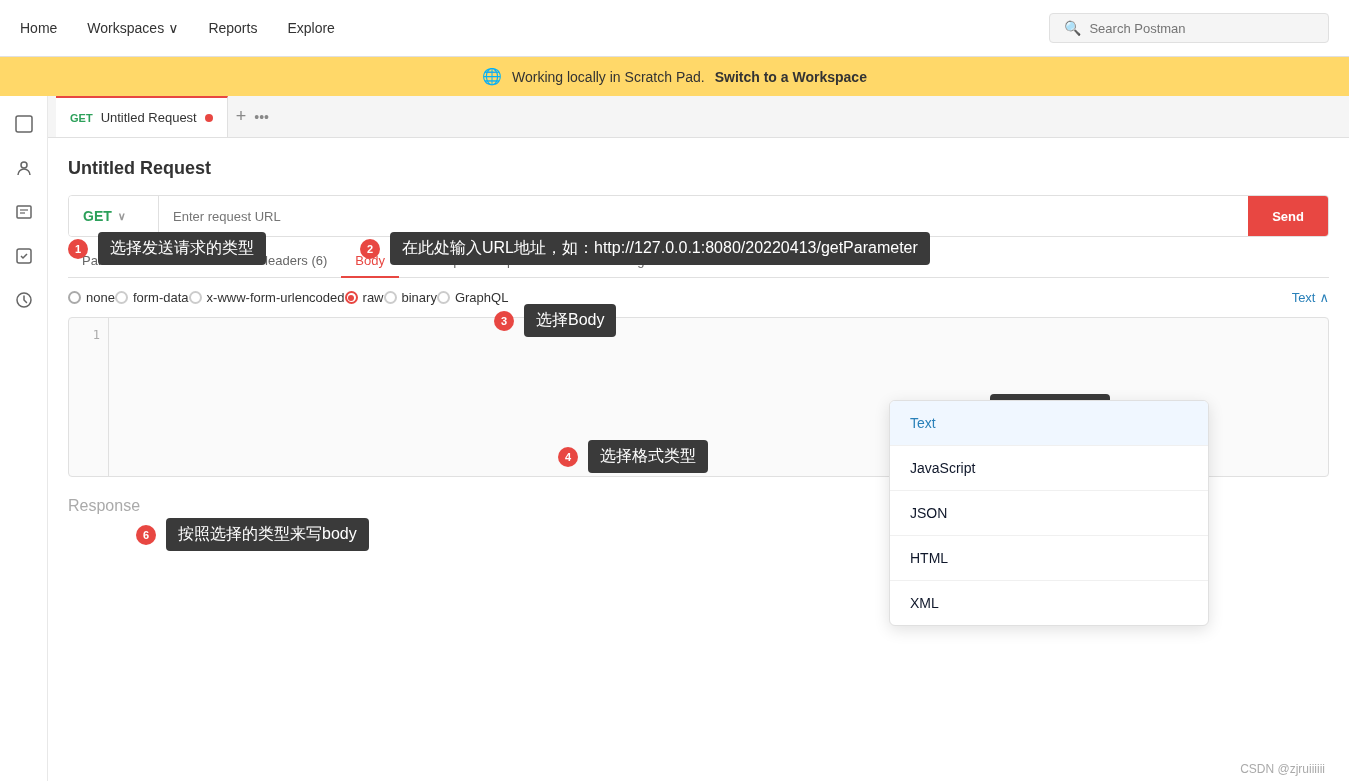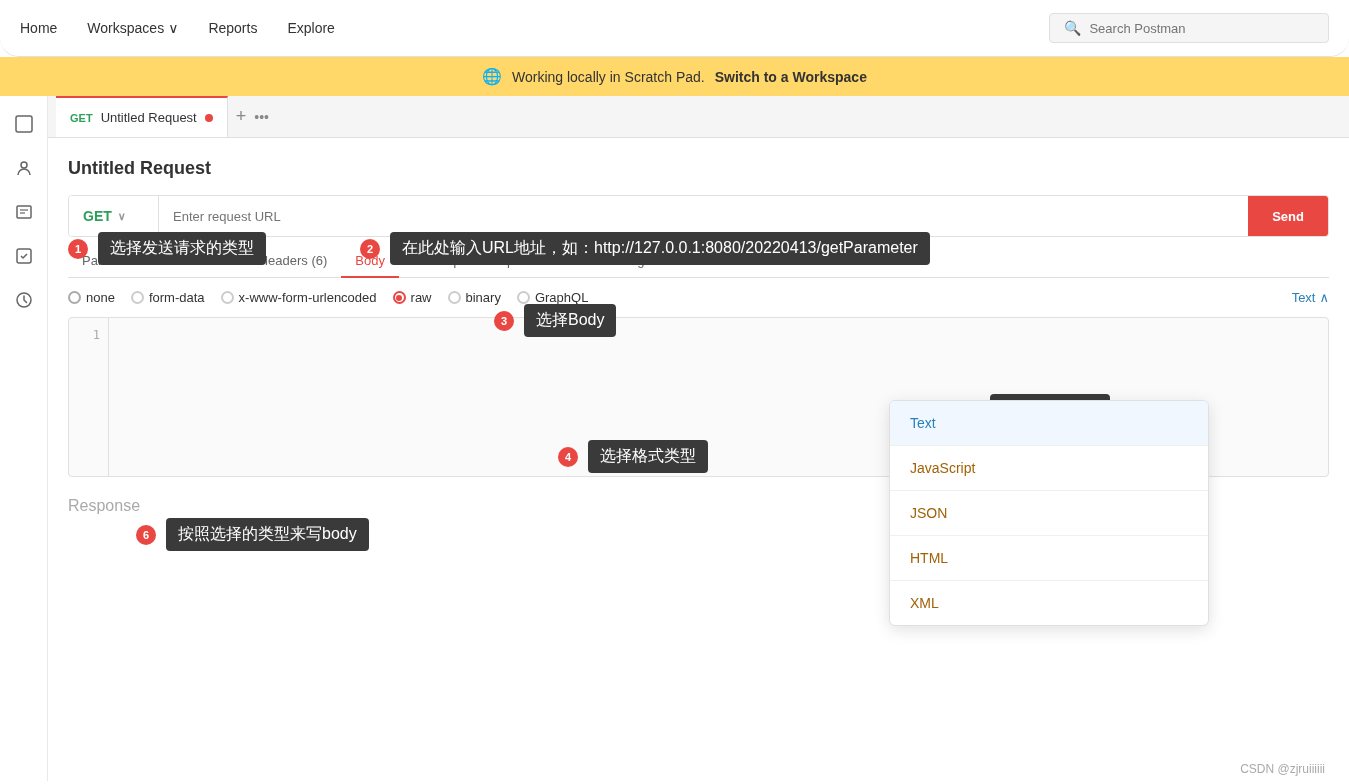--- a/index.html
+++ b/index.html
@@ -1,21 +1,21 @@
 <!DOCTYPE html>
 <html><head>
   <meta charset="utf-8">
   <style>
     * { margin: 0; padding: 0; box-sizing: border-box; }
     body { font-family: -apple-system, BlinkMacSystemFont, 'Segoe UI', sans-serif; font-size: 13px; background: #fff; width: 1349px; height: 784px; overflow: hidden; }
 
     
     .top-nav {
       display: flex; align-items: center; height: 57px; background: #fff;
-      border-bottom: 1px solid #e0e0e0; padding: 0 20px; gap: 30px; border-radius: 19px;
+      border-bottom: 1px solid #e0e0e0; padding: 0 20px; gap: 30px;
     }
     .nav-item { font-size: 14px; color: #333; cursor: pointer; padding: 4px 0; }
     .nav-workspaces { display: flex; align-items: flex-end; gap: 4px; }
     .search-bar {
       margin-left: auto; display: flex; align-items: center;
       background: #f5f5f5; border: 1px solid #e0e0e0; border-radius: 4px;
       padding: 6px 14px; width: 280px; gap: 8px; cursor: text;
     }
     .search-bar .search-icon { color: #999; font-size: 14px; }
     .search-bar input { border: none; background: transparent; font-size: 13px; color: #666; outline: none; width: 100%; }
@@ -73,21 +73,21 @@
       margin: 0 20px; padding-top: 8px;
     }
     .tab-link {
       padding: 8px 14px; cursor: pointer; font-size: 13px; color: #666;
       border-bottom: 2px solid transparent; margin-bottom: -1px;
     }
     .tab-link.active { color: #e84742; border-bottom-color: #e84742; font-weight: 500; }
 
     
     .body-options {
-      display: flex; align-items: center; gap: 16px; padding: 12px 20px;
+      display: flex; align-items: center; padding: 12px 20px;
       flex-wrap: wrap;
     }
     .radio-option { display: flex; align-items: center; gap: 5px; cursor: pointer; }
     .radio-dot {
       width: 13px; height: 13px; border-radius: 50%; border: 2px solid #ccc;
       display: flex; align-items: center; justify-content: center;
     }
     .radio-dot.selected { border-color: #e84742; }
     .radio-dot.selected::after { content: ''; width: 6px; height: 6px; background: #e84742; border-radius: 50%; }
     .radio-dot.none-dot { border-color: #aaa; }
@@ -121,21 +121,21 @@
       color: #fff; font-size: 11px; font-weight: 700; margin-right: 4px;
     }
 
     
     .dropdown-menu {
       position: absolute; right: 140px; top: 400px; background: #fff;
       border: 1px solid #e0e0e0; border-radius: 6px; box-shadow: 0 4px 16px rgba(0,0,0,0.12);
       width: 320px; z-index: 200; overflow: hidden;
     }
     .dropdown-item {
-      padding: 14px 20px; font-size: 14px; color: #a16207; cursor: pointer;
+      padding: 14px 20px; font-size: 14px; color: #0f172a; cursor: pointer;
       border-bottom: 1px solid #f0f0f0;
     }
     .dropdown-item:last-child { border-bottom: none; }
     .dropdown-item.active { background: #f0f7ff; color: #2980b9; font-weight: 500; }
 
     
     .annotations-layer { position: absolute; top: 0; left: 0; width: 100%; height: 100%; pointer-events: none; z-index: 150; }
     .anno {
       position: absolute; display: flex; align-items: center; gap: 6px;
     }

